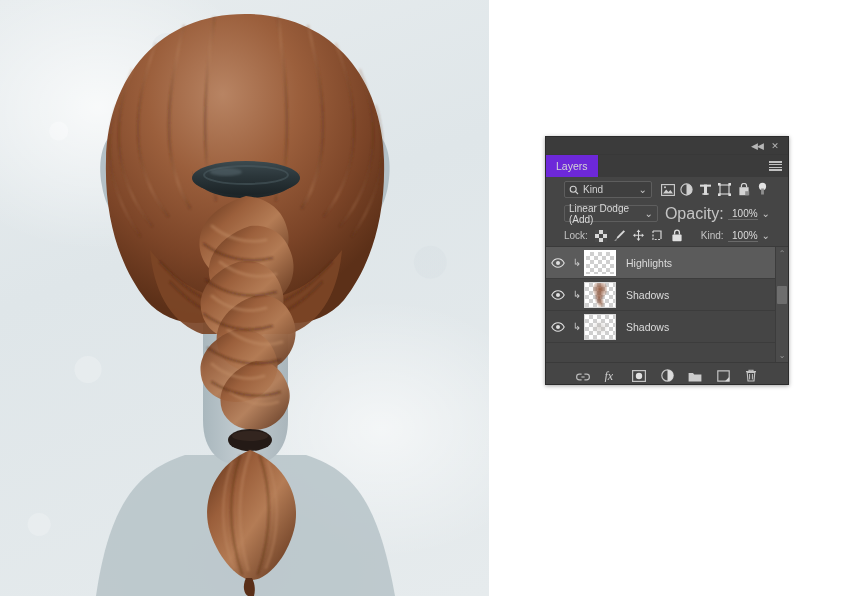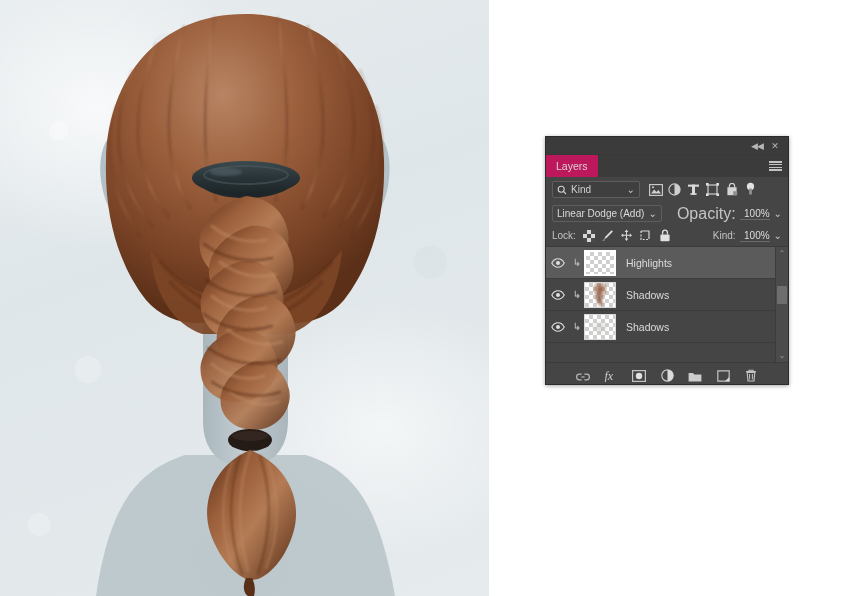--- a/index.html
+++ b/index.html
@@ -62,51 +62,51 @@
     color: #b6b6b6; font-size: 9px; cursor: pointer;
   }
   .pp-collapse { right: 24px; font-size: 8px; letter-spacing: -1px; }
   .pp-close { right: 6px; font-size: 11px; line-height: 1; }
 
   .pp-tabrow {
     height: 22px; background: #3b3b3b; position: relative; flex: 0 0 22px;
     display: flex; align-items: stretch;
   }
   .pp-tab {
-    background: #be185d; color: #d5d5d5; font-size: 10.5px;
+    background: #6d28d9; color: #d5d5d5; font-size: 10.5px;
     padding: 1px 10px; display: flex; align-items: center;
     border-right: 1px solid #383838; cursor: pointer;
   }
   .pp-menu {
     position: absolute; right: 6px; top: 6px; width: 13px; height: 10px;
     display: flex; flex-direction: column; justify-content: space-between; cursor: pointer;
   }
   .pp-menu i { display: block; height: 1.5px; background: #c2c2c2; }
 
   .pp-row {
     display: flex; align-items: center;
     background: #454545;
-    padding: 0 6px;
+    padding: 0 18px;
   }
   .pp-filterrow { height: 25px; flex: 0 0 25px; gap: 0; }
   .pp-kind {
     width: 88px; height: 17px; background: #3f3f3f;
     border: 1px solid #5e5e5e; border-radius: 2px;
     display: flex; align-items: center; padding: 0 4px; cursor: pointer;
   }
   .pp-kind .lbl { margin-left: 4px; font-size: 10px; color: #d2d2d2; }
   .pp-kind .chev { margin-left: auto; }
   .filter-icons { display: flex; align-items: center; gap: 0; margin-left: 6px; }
   .filter-icons .fi {
     width: 19px; height: 19px; display: flex; align-items: center; justify-content: center;
     cursor: pointer;
   }
   .filter-toggle { margin-left: 4px; cursor: pointer; }
 
-  .pp-blendrow { height: 23px; flex: 0 0 23px; gap: 8px; }
+  .pp-blendrow { height: 23px; flex: 0 0 23px; }
   .pp-blend {
     width: 128px; height: 17px; background: #454545;
     border: 1px solid #5e5e5e; border-radius: 2px;
     display: flex; align-items: center; padding: 0 4px; cursor: pointer;
   }
   .pp-blend .lbl { font-size: 10px; color: #dadada; }
   .pp-blend .chev { margin-left: auto; }
   .opacity-wrap { display: flex; align-items: center; margin-left: 7px; gap: 4px; }
   .opacity-wrap .k { font-size: 16px; color: #c4c4c4; }
   .opacity-wrap .v {

